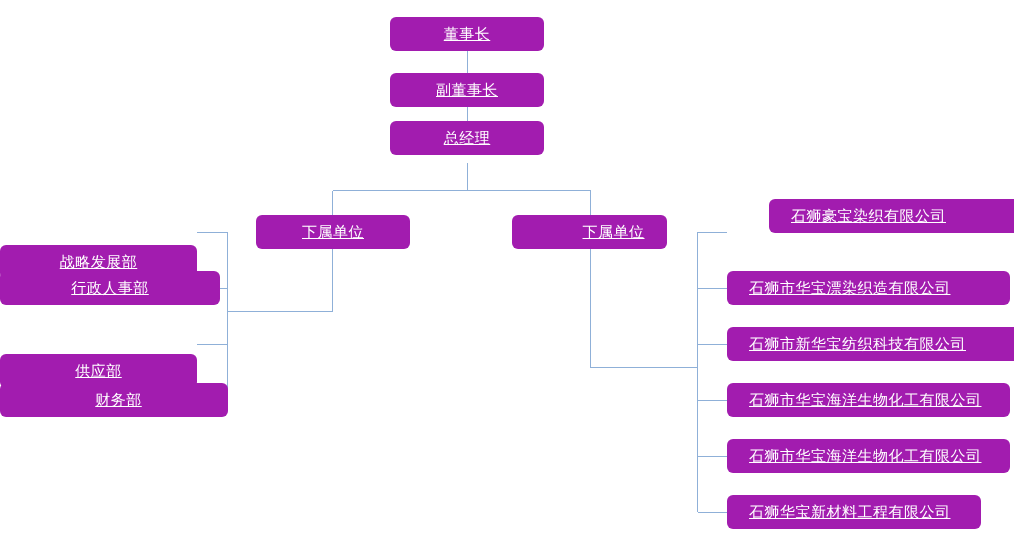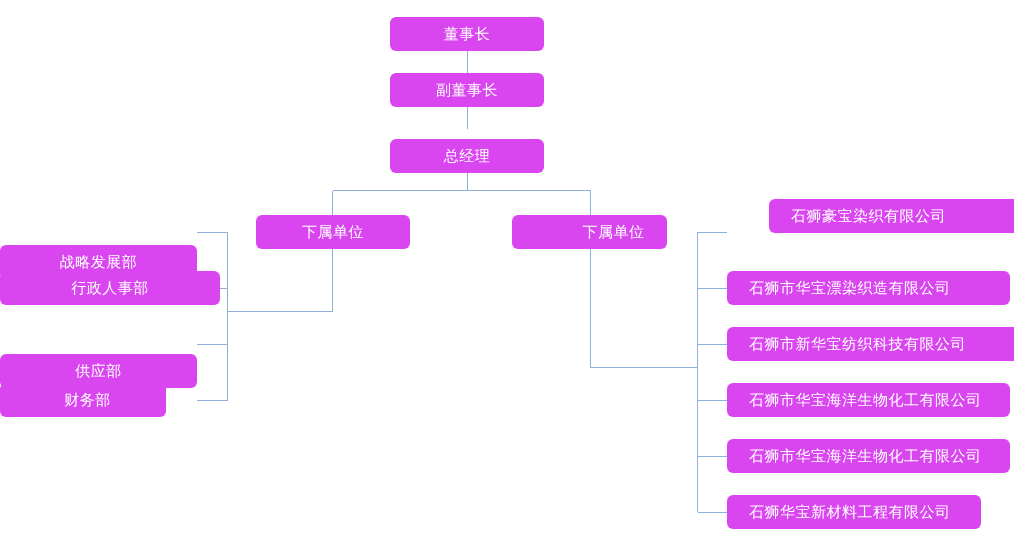--- a/index.html
+++ b/index.html
@@ -20,51 +20,52 @@
   svg.connectors {
     position: absolute;
     left: 0;
     top: 0;
     width: 1014px;
     height: 540px;
     pointer-events: none;
   }
   .node {
     position: absolute;
-    background: #d946ef;
+    background: #a21caf;
     color: #ffffff;
     border-radius: 6px;
     display: flex;
     align-items: center;
     box-sizing: border-box;
     height: 34px;
     font-size: 15px;
     letter-spacing: 0.5px;
     line-height: 1;
     white-space: nowrap;
+    text-decoration: underline;
   }
   .node.center {
     justify-content: center;
   }
   .node.left-pad {
     justify-content: flex-start;
     padding-left: 22px;
   }
   
   .n-chairman      { left: 390px; top: 17px;  width: 154px; }
   .n-vicechairman  { left: 390px; top: 73px;  width: 154px; }
-  .n-gm            { left: 390px; top: 139px; width: 154px; }
+  .n-gm            { left: 390px; top: 121px; width: 154px; }
   
   .n-direct-dept   { left: 256px; top: 215px; width: 154px; }
   .n-sub-unit      { left: 512px; top: 215px; width: 155px; padding-left: 48px; }
   
   .n-dept-0 { left: 0px; top: 215px; width: 197px; margin-top: 30px; }
   .n-dept-1 { left: 0px; top: 271px; width: 220px; }
   .n-dept-2 { left: 0px; top: 327px; width: 197px; margin-top: 27px; }
-  .n-dept-3 { left: 0px; top: 383px; width: 166px; padding-left: 9px; }
+  .n-dept-3 { left: 0px; top: 383px; width: 228px; padding-left: 9px; }
   
   .n-co-0 { left: 727px; top: 199px; width: 283px; margin-left: 42px; }
   .n-co-1 { left: 727px; top: 271px; width: 283px; }
   .n-co-2 { left: 727px; top: 327px; width: 321px; align-items: center; }
   .n-co-3 { left: 727px; top: 383px; width: 283px; }
   .n-co-4 { left: 727px; top: 439px; width: 283px; }
   .n-co-5 { left: 727px; top: 495px; width: 254px; }
 </style>
 </head>
 <body>

